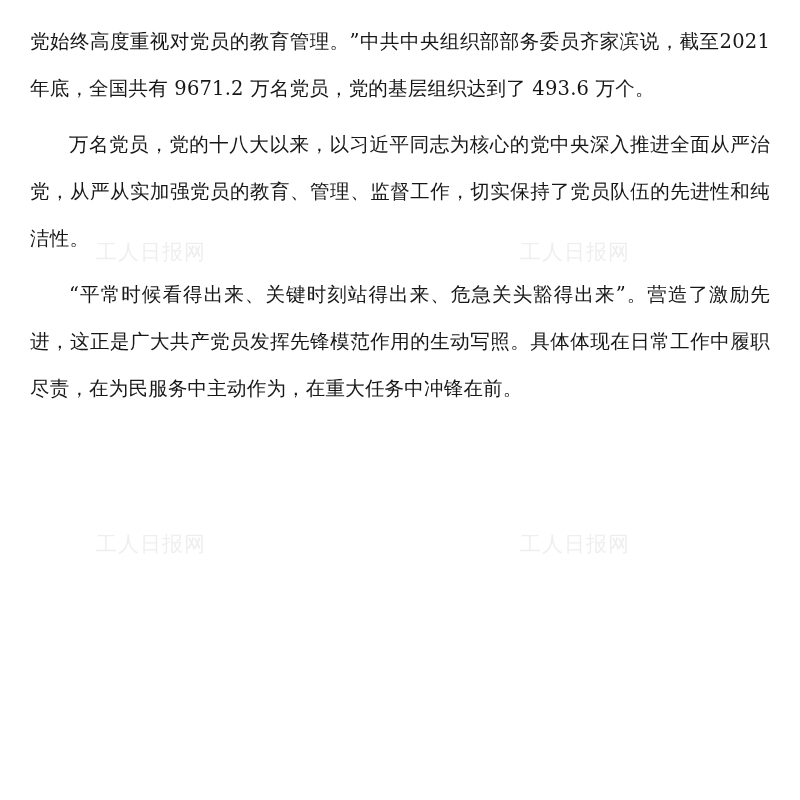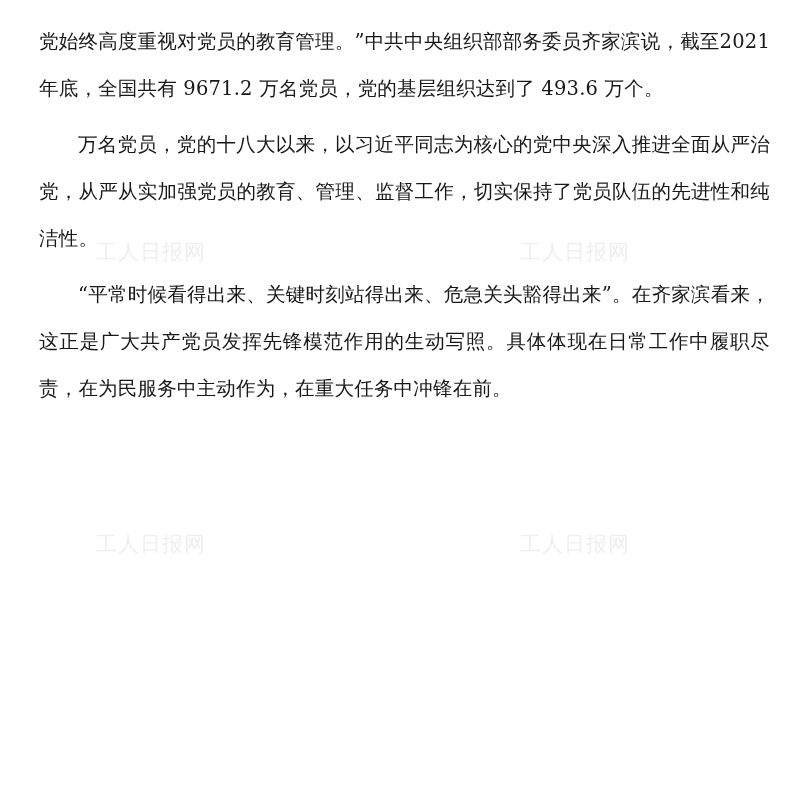--- a/index.html
+++ b/index.html
@@ -25,21 +25,21 @@
   .article {
     position: relative;
     z-index: 2;
   }
   .para {
     font-size: 19.5px;
     line-height: 47px;
     letter-spacing: 0.2px;
     text-align: justify;
     text-justify: inter-ideograph;
-    margin: 0 0 9px 9px;
+    margin: 0 0 9px 0;
     color: #171717;
     white-space: pre-wrap;
   }
   .para.indent {
     text-indent: 2em;
   }
   .watermarks {
     position: absolute;
     inset: 0;
     z-index: 1;
@@ -67,16 +67,16 @@
   <div class="watermarks">
     <div class="wm wm-1">工人日报网</div>
     <div class="wm wm-2">工人日报网</div>
     <div class="wm wm-3">工人日报网</div>
     <div class="wm wm-4">工人日报网</div>
   </div>
 
   <div class="article">
     <p class="para">党始终高度重视对党员的教育管理。”中共中央组织部部务委员齐家滨说，截至2021 年底，全国共有 9671.2 万名党员，党的基层组织达到了 493.6 万个。</p>
     <p class="para indent">万名党员，党的十八大以来，以习近平同志为核心的党中央深入推进全面从严治党，从严从实加强党员的教育、管理、监督工作，切实保持了党员队伍的先进性和纯洁性。</p>
-    <p class="para indent">“平常时候看得出来、关键时刻站得出来、危急关头豁得出来”。在齐家滨看来，这正是广大共产党员发挥先锋模范作用的生动写照。具体体现在日常工作中履职尽责，在为民服务中主动作为，在重大任务中冲锋在前。</p>
+    <p class="para indent">“平常时候看得出来、关键时刻站得出来、危急关头豁得出来”。营造了激励先进，这正是广大共产党员发挥先锋模范作用的生动写照。具体体现在日常工作中履职尽责，在为民服务中主动作为，在重大任务中冲锋在前。</p>
   </div>
 
 </div>
 
 </body></html>

